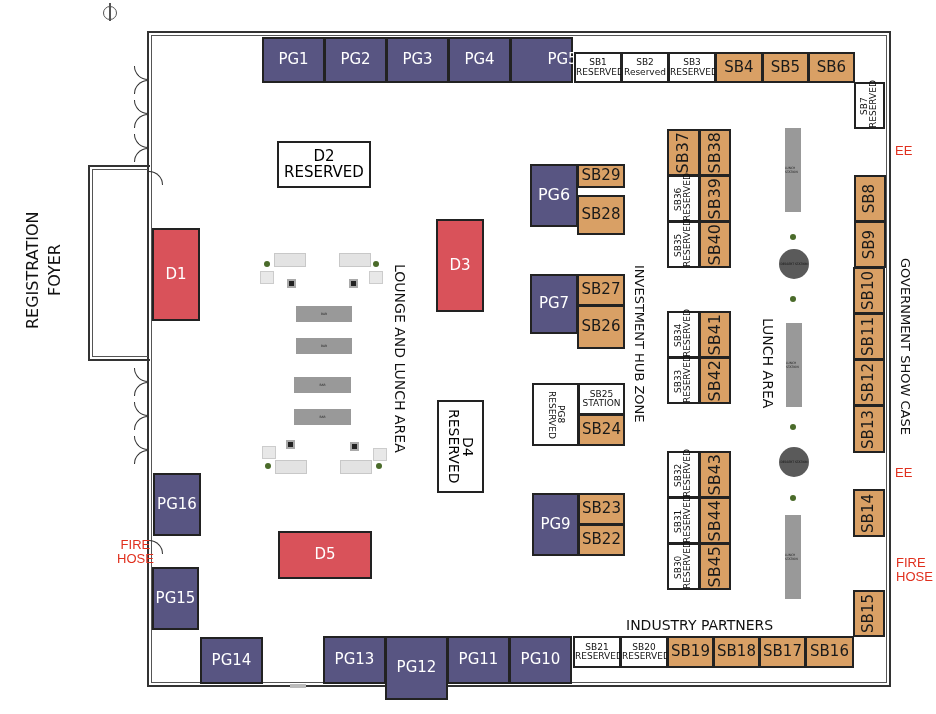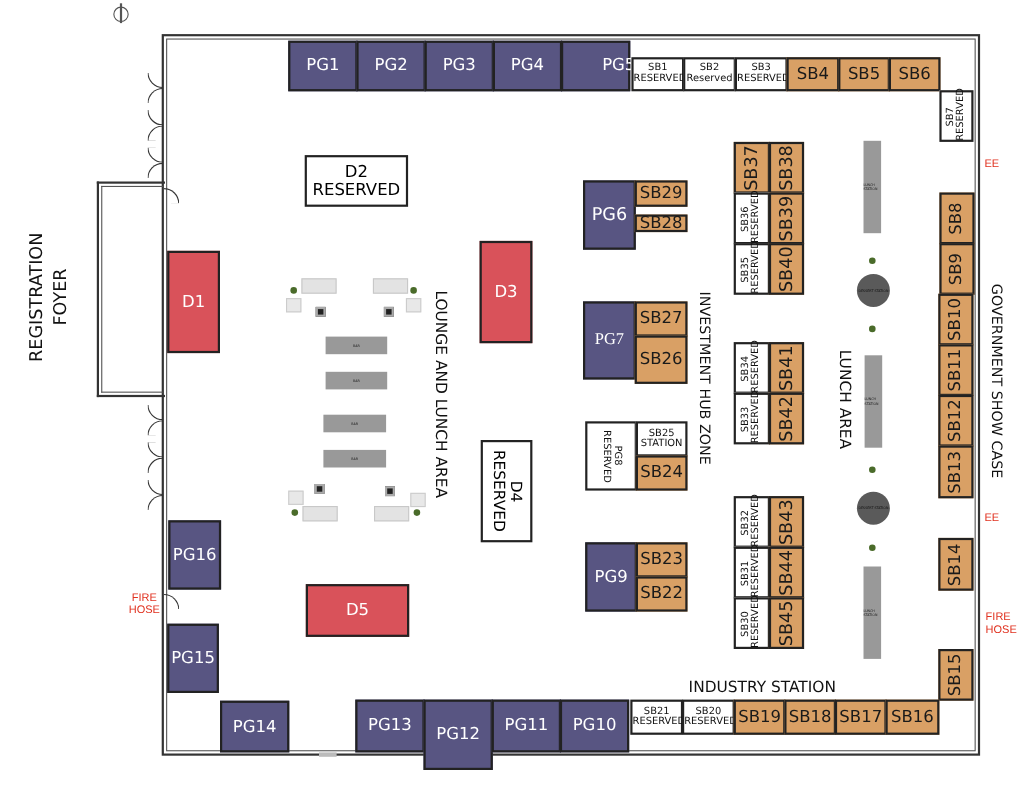--- a/index.html
+++ b/index.html
@@ -11,21 +11,21 @@
   .booth { position:absolute; box-sizing:border-box; border:2px solid #222;
            display:flex; align-items:center; justify-content:center; text-align:center; line-height:1.05; }
   .pg { background:#585582; color:#fff; font-size:15px; }
   .sb { background:#d9a065; color:#1a1a1a; font-size:15px; }
   .res { background:#fff; color:#111; font-size:9px; }
   .d  { background:#d9525a; color:#fff; font-size:15px; }
   .dres { background:#fff; color:#000; font-size:15px; }
   .vert { writing-mode:vertical-rl; transform:rotate(180deg); }
   .vertdown { writing-mode:vertical-rl; }
   .label { position:absolute; white-space:nowrap; color:#111; }
-  .red { color:#e0301e; font-size:10px; font-family:"Liberation Sans", sans-serif; line-height:1.1; }
+  .red { color:#e0301e; font-size:13px; font-family:"Liberation Sans", sans-serif; line-height:1.1; }
   .station { position:absolute; background:#999; display:flex; align-items:center; justify-content:center; font-size:3px; color:#222; }
   .dessert { position:absolute; width:30px; height:30px; border-radius:50%; background:#5a5a5a; display:flex; align-items:center; justify-content:center; font-size:3px; color:#111; }
   .plant { position:absolute; width:6px; height:6px; border-radius:50%; background:#4a6b2a; }
   .table { position:absolute; background:#999; display:flex; align-items:center; justify-content:center; font-size:3px; color:#222; }
   .sofa { position:absolute; background:#e3e3e3; border:1px solid #c8c8c8; box-sizing:border-box; }
   .chair { position:absolute; background:#e8e8e8; border:1px solid #ccc; box-sizing:border-box; }
   .stool { position:absolute; width:9px; height:9px; background:#222; border:2px solid #aaa; box-sizing:border-box; }
   .door { position:absolute; width:14px; height:14px; border:1px solid #333; box-sizing:border-box; }
 </style>
 </head>
@@ -154,25 +154,25 @@
 <div class="plant" style="left:376px;top:463px;"></div>
 
 <div class="label vertdown" style="left:392px;top:264px;font-size:14px;">LOUNGE AND LUNCH AREA</div>
 
 <div class="booth pg" style="left:530px;top:164px;width:48px;height:63px;font-size:16px;">
     <span>PG6</span>
   </div>
 <div class="booth sb" style="left:577px;top:164px;width:48px;height:24px;">
     <span>SB29</span>
   </div>
-<div class="booth sb" style="left:577px;top:195px;width:48px;height:16px;">
+<div class="booth sb" style="left:577px;top:195px;width:48px;height:40px;">
     <span>SB28</span>
   </div>
 
-<div class="booth pg" style="left:530px;top:274px;width:48px;height:71px;font-family:Liberation Serif, serif;">
+<div class="booth pg" style="left:530px;top:274px;width:48px;height:60px;">
     <span>PG7</span>
   </div>
 <div class="booth sb" style="left:577px;top:274px;width:48px;height:32px;">
     <span>SB27</span>
   </div>
 <div class="booth sb" style="left:577px;top:305px;width:48px;height:44px;">
     <span>SB26</span>
   </div>
 
 <div class="booth res" style="left:532px;top:383px;width:47px;height:63px;">
@@ -299,21 +299,21 @@
 
 <div class="label red" style="left:896px;top:556px;">
   <div>FIRE</div>
   <div>HOSE</div>
 </div>
 
 <div class="booth sb" style="left:853px;top:590px;width:32px;height:47px;">
     <span class="vert">SB15</span>
   </div>
 
-<div class="label" style="left:626px;top:617px;font-size:14px;">INDUSTRY STATION</div>
+<div class="label" style="left:626px;top:617px;font-size:14px;">INDUSTRY PARTNERS</div>
 
 <div class="booth res" style="left:573px;top:636px;width:48px;height:32px;">
     <span style="width:44px;display:block;">SB21 RESERVED</span>
   </div>
 <div class="booth res" style="left:620px;top:636px;width:48px;height:32px;">
     <span style="width:44px;display:block;">SB20 RESERVED</span>
   </div>
 <div class="booth sb" style="left:667px;top:636px;width:47px;height:32px;">
     <span>SB19</span>
   </div>

